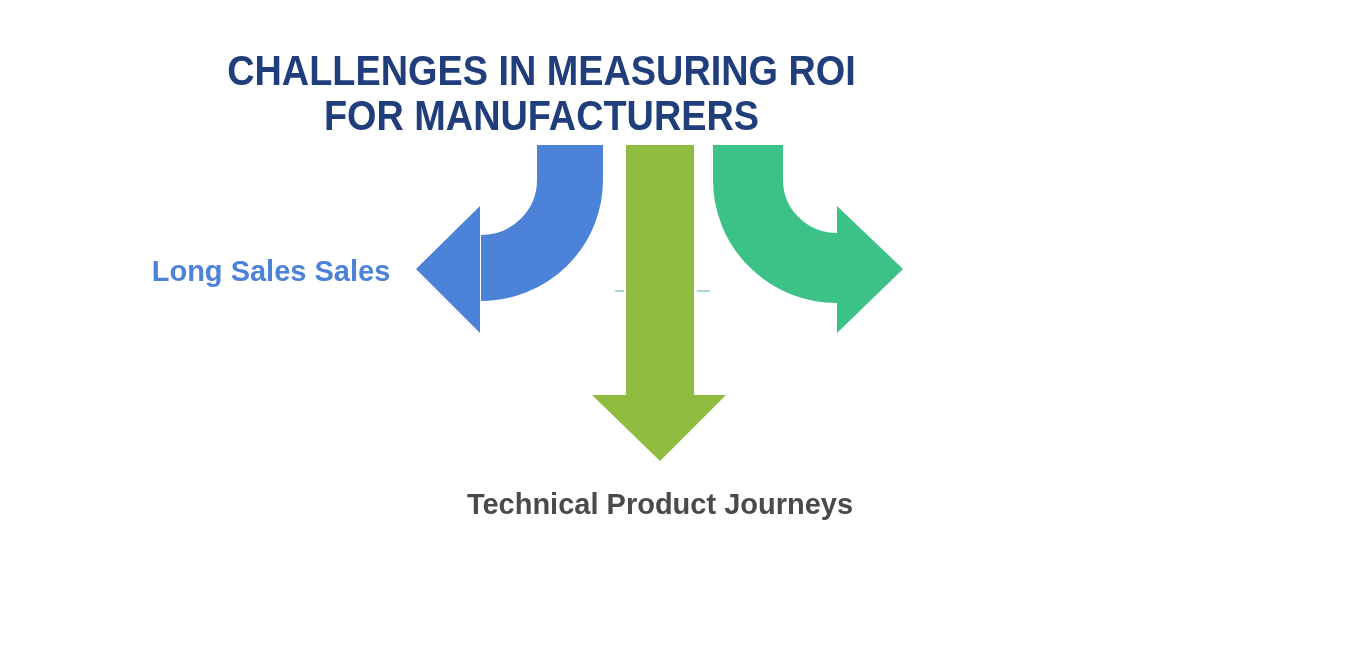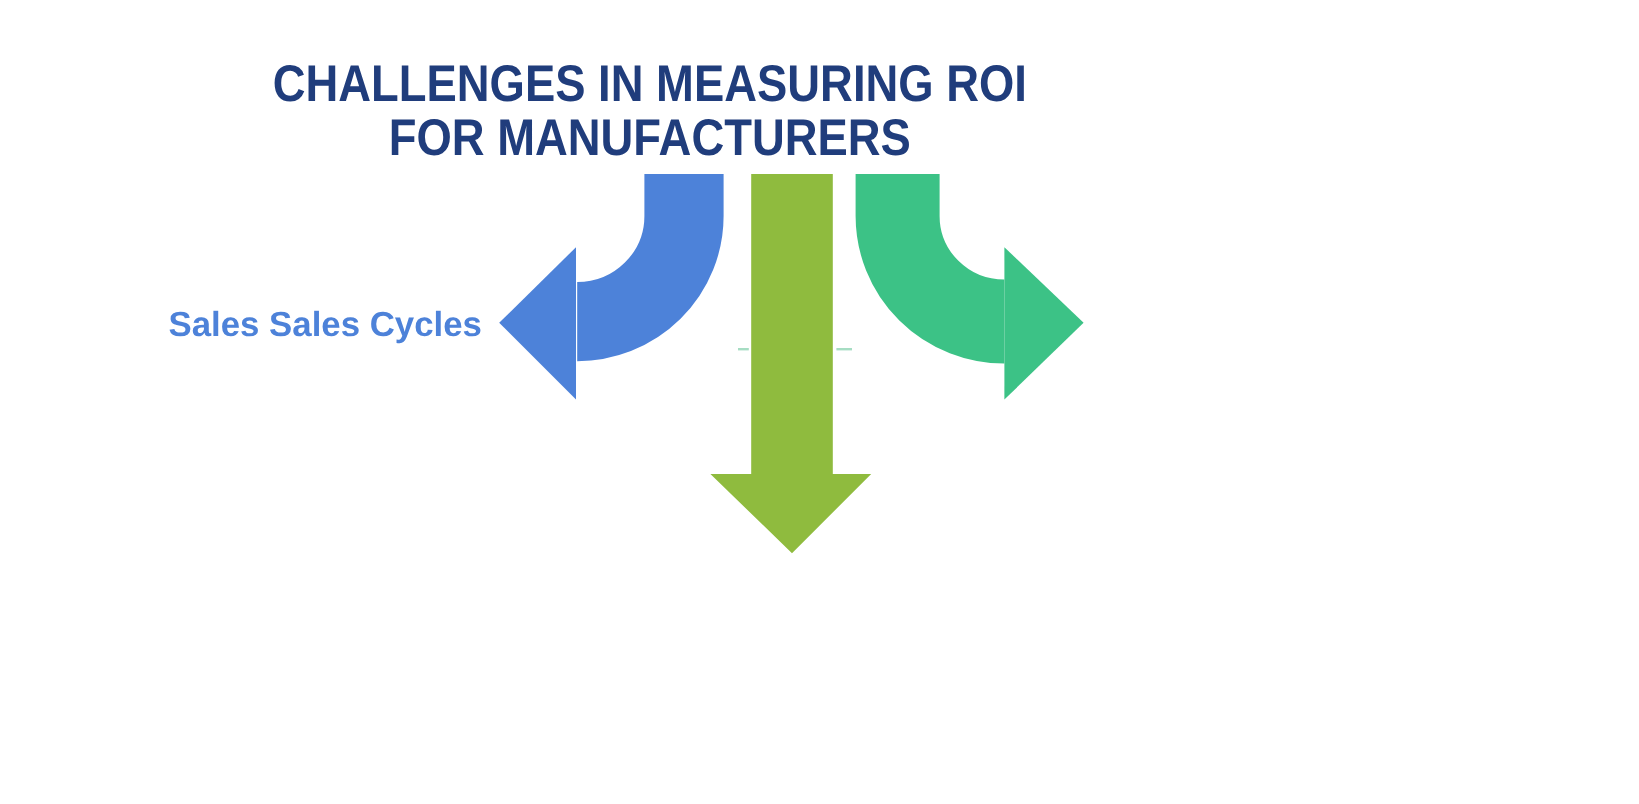--- a/index.html
+++ b/index.html
@@ -59,17 +59,18 @@
 
     <rect x="615" y="290" width="9" height="2" fill="#a6ddc3"></rect>
     <rect x="697" y="290" width="13" height="2" fill="#a6ddc3"></rect>
   </svg>
 
   <div class="title" style="color: rgb(32, 61, 124);">
     <div>CHALLENGES IN MEASURING ROI</div>
     <div>FOR MANUFACTURERS</div>
   </div>
 
-  <div class="label label-left" style="color: rgb(77, 130, 217);">Sales Sales Cycles</div>
+  <div class="label label-left" style="color: rgb(77, 130, 217);">Long Sales Sales</div>
 
 
+  <div class="label label-center" style="color: rgb(74, 74, 74);">Technical Product Journeys</div>
 
 </div>
 
 </body></html>

